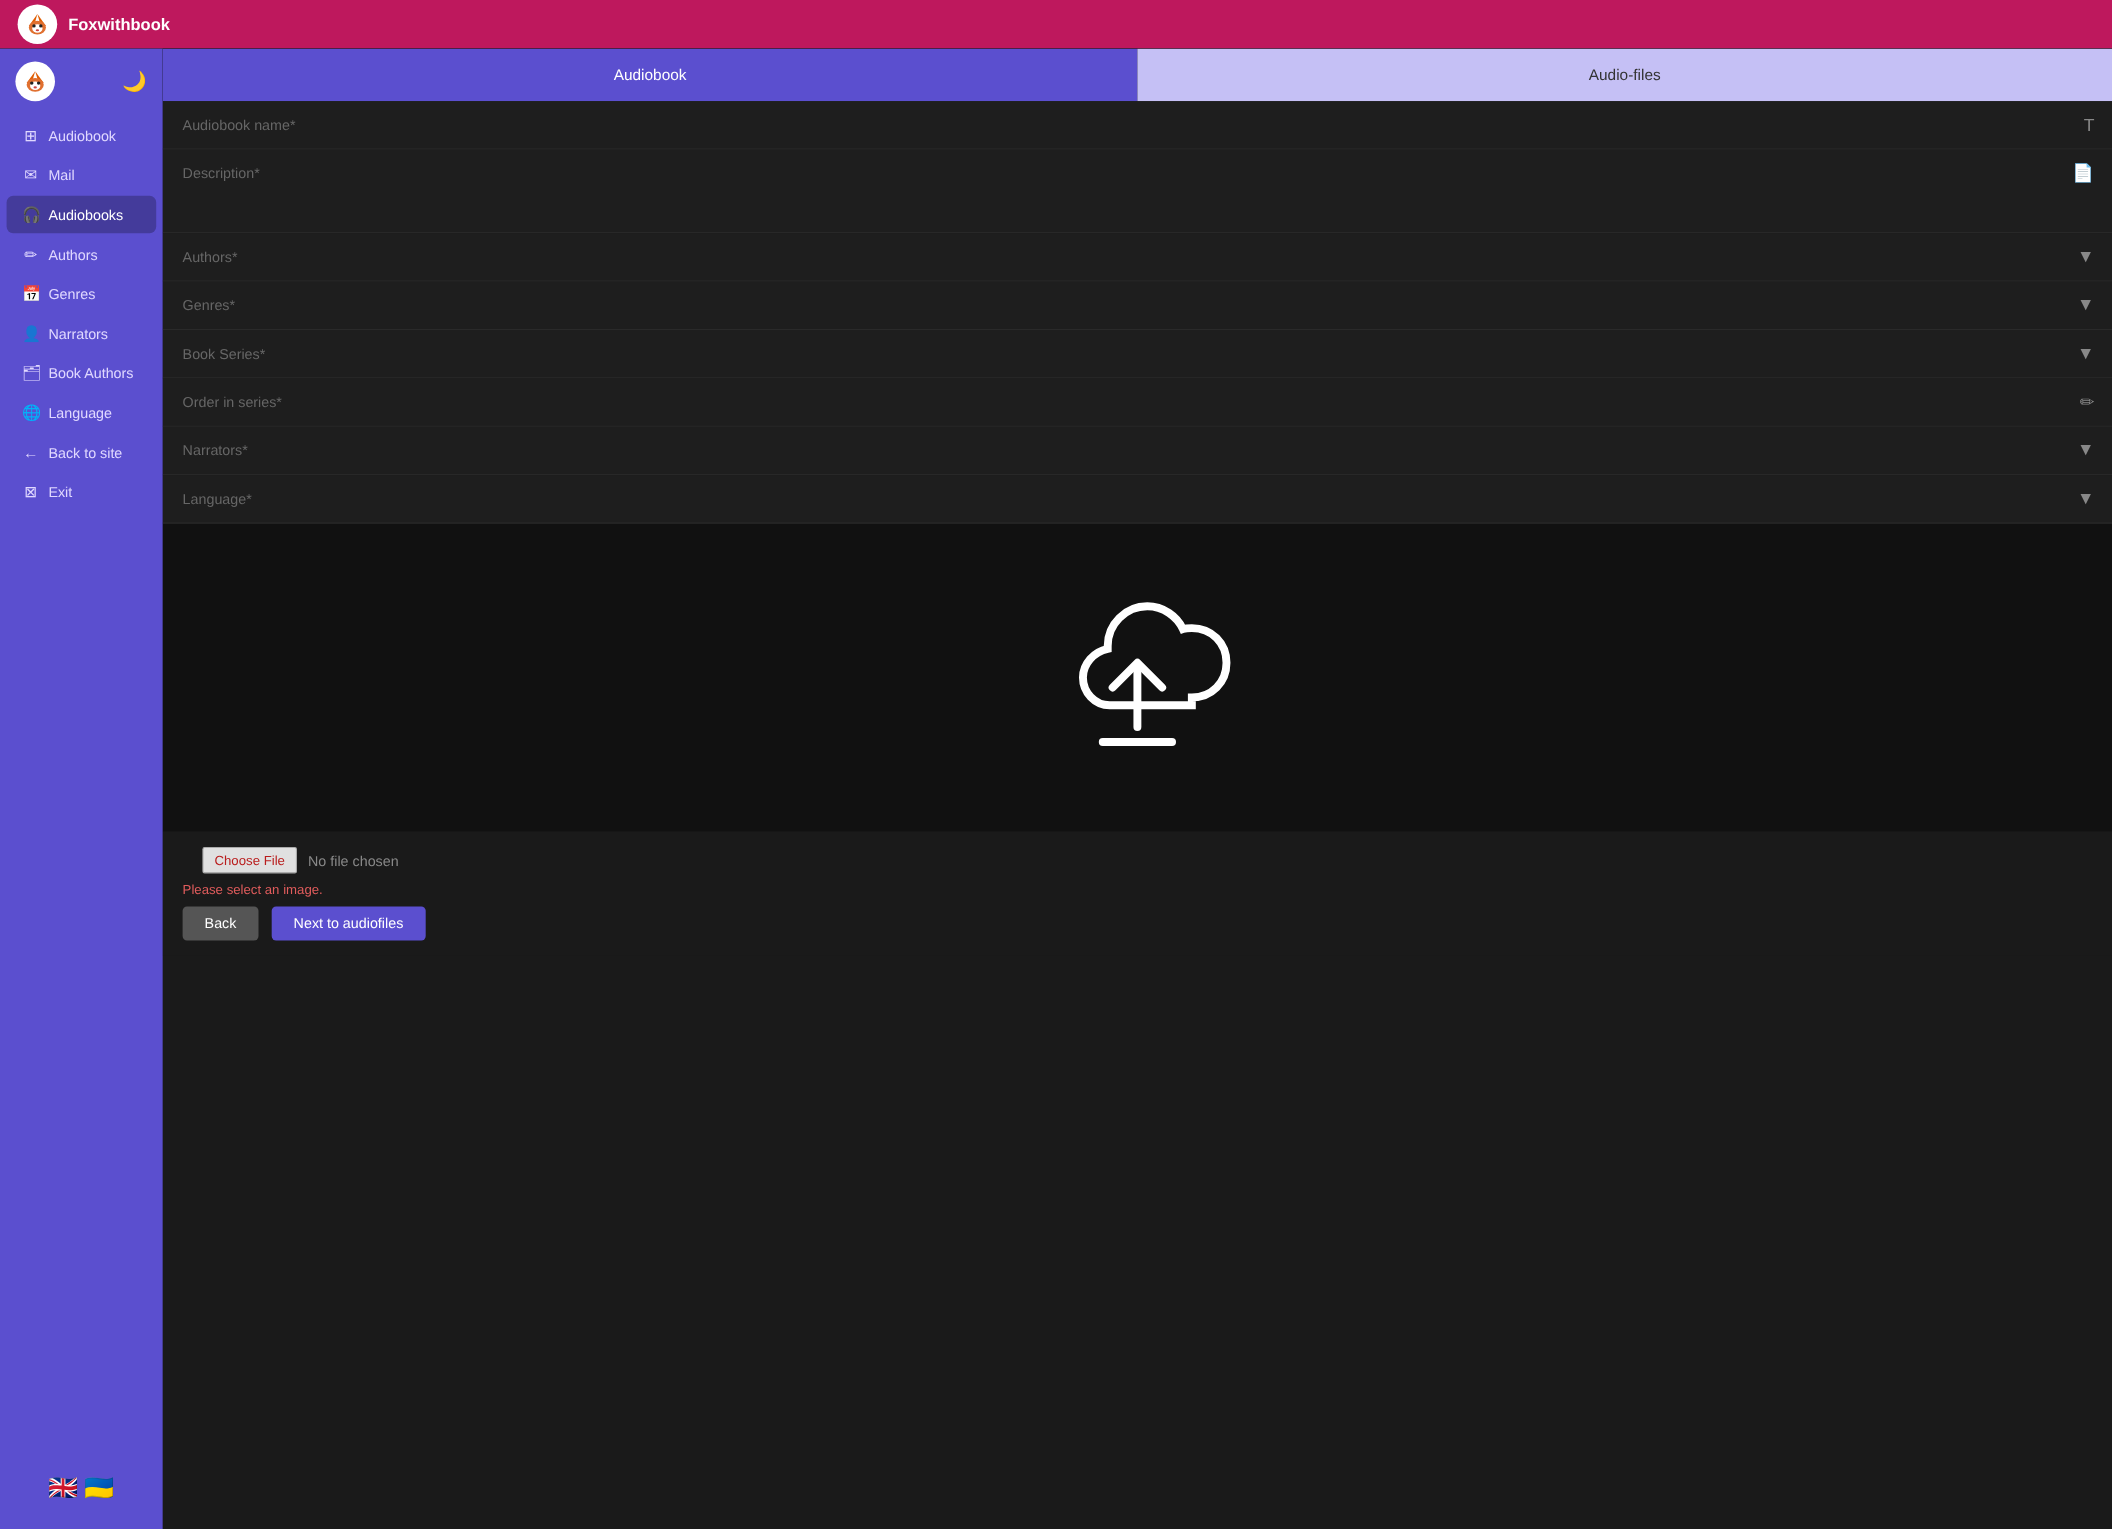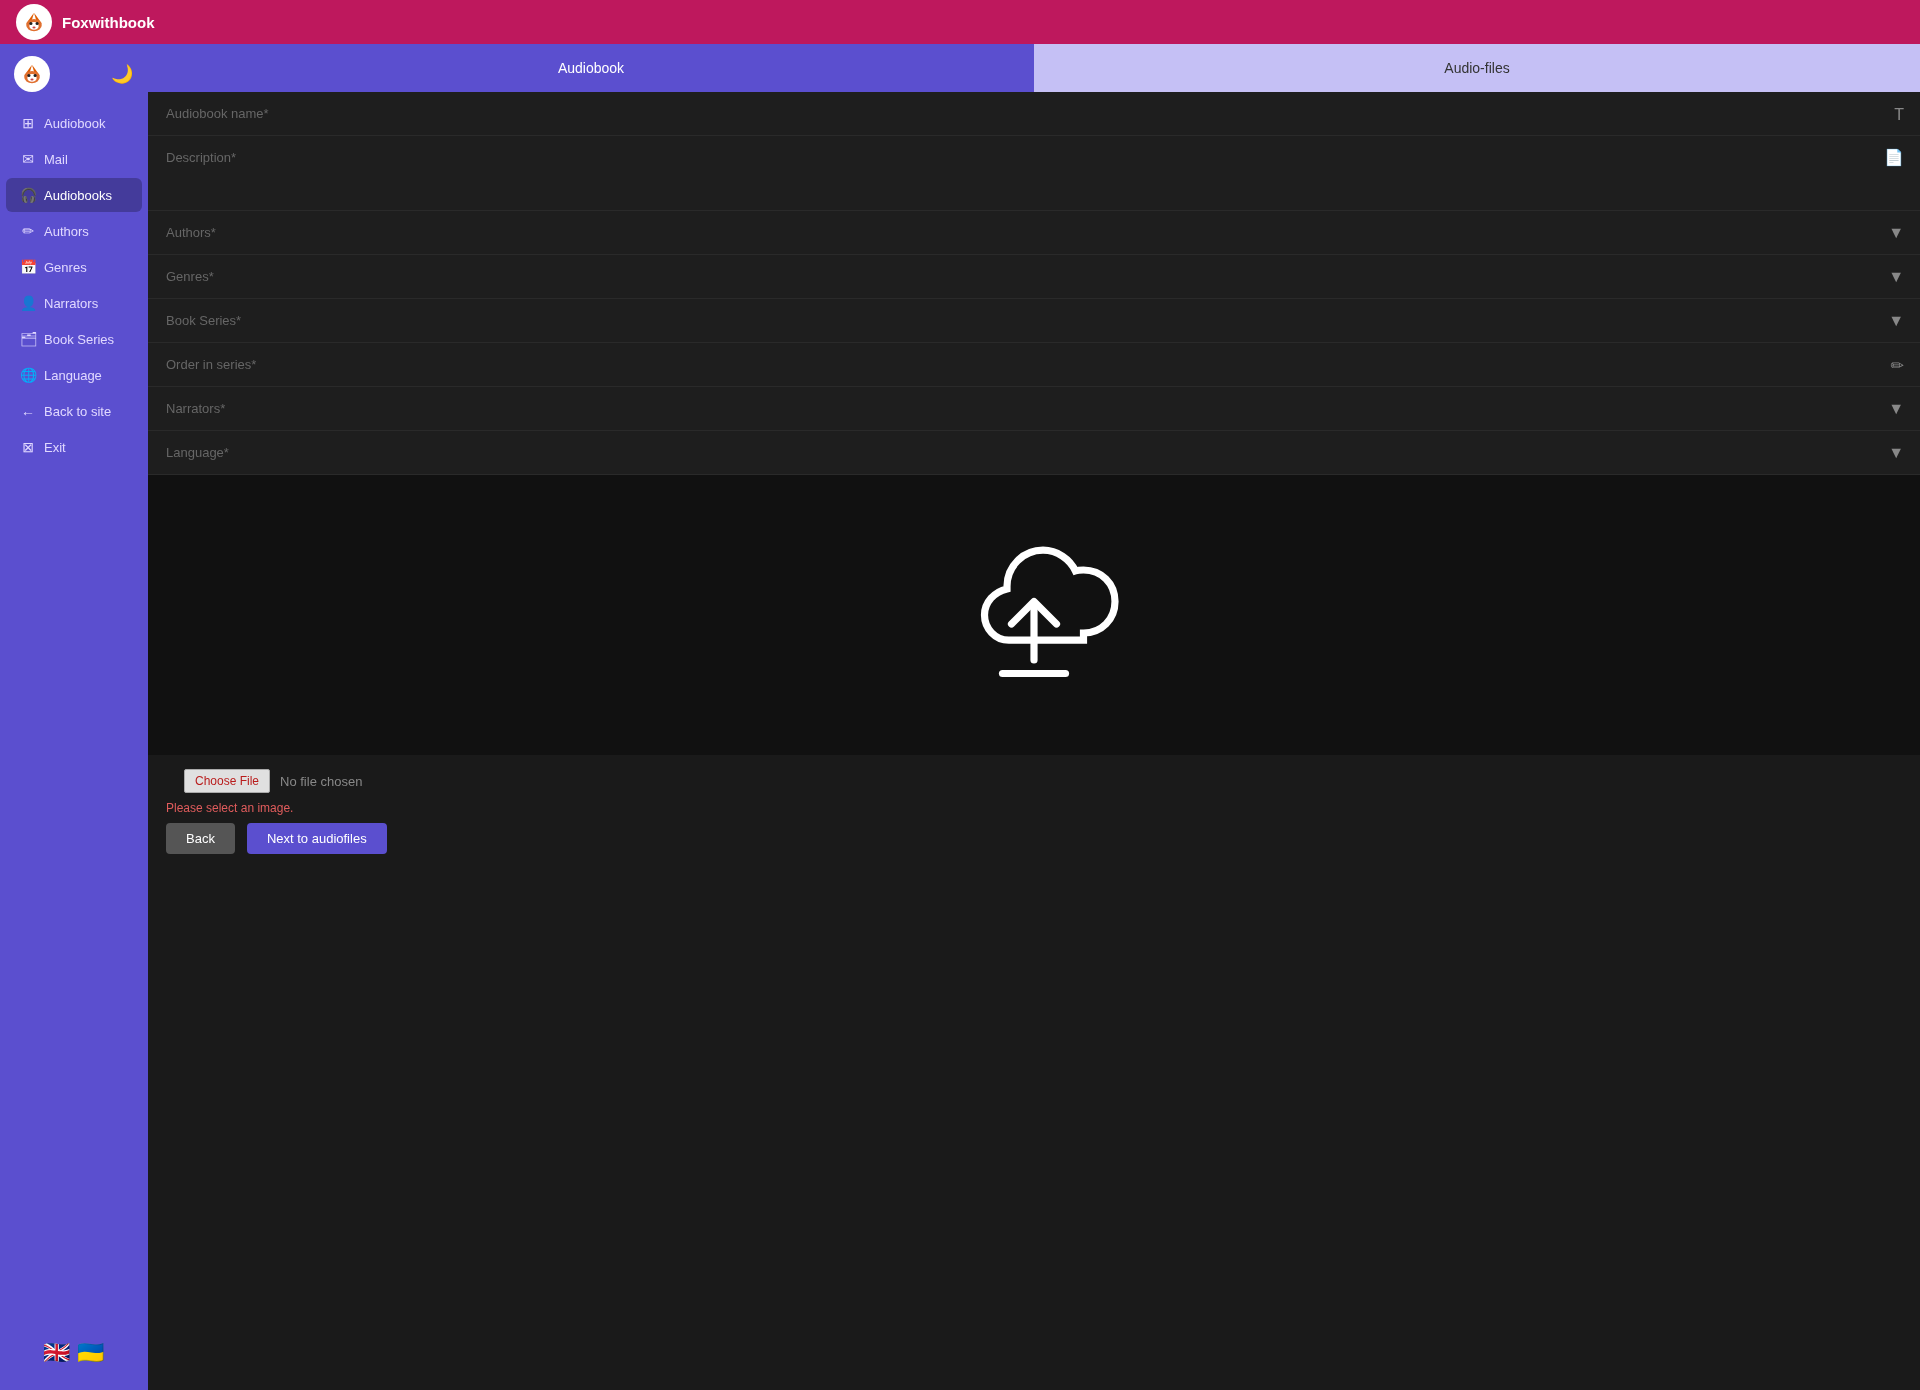--- a/index.html
+++ b/index.html
@@ -307,21 +307,21 @@
         <span>Genres</span>
       </div>
 
       <div class="sidebar-item">
         <span class="nav-icon">👤</span>
         <span>Narrators</span>
       </div>
 
       <div class="sidebar-item">
         <span class="nav-icon">🗂</span>
-        <span>Book Series</span>
+        <span>Book Authors</span>
       </div>
 
       <div class="sidebar-item">
         <span class="nav-icon">🌐</span>
         <span>Language</span>
       </div>
 
       <div class="sidebar-item">
         <span class="nav-icon">←</span>
         <span>Back to site</span>

